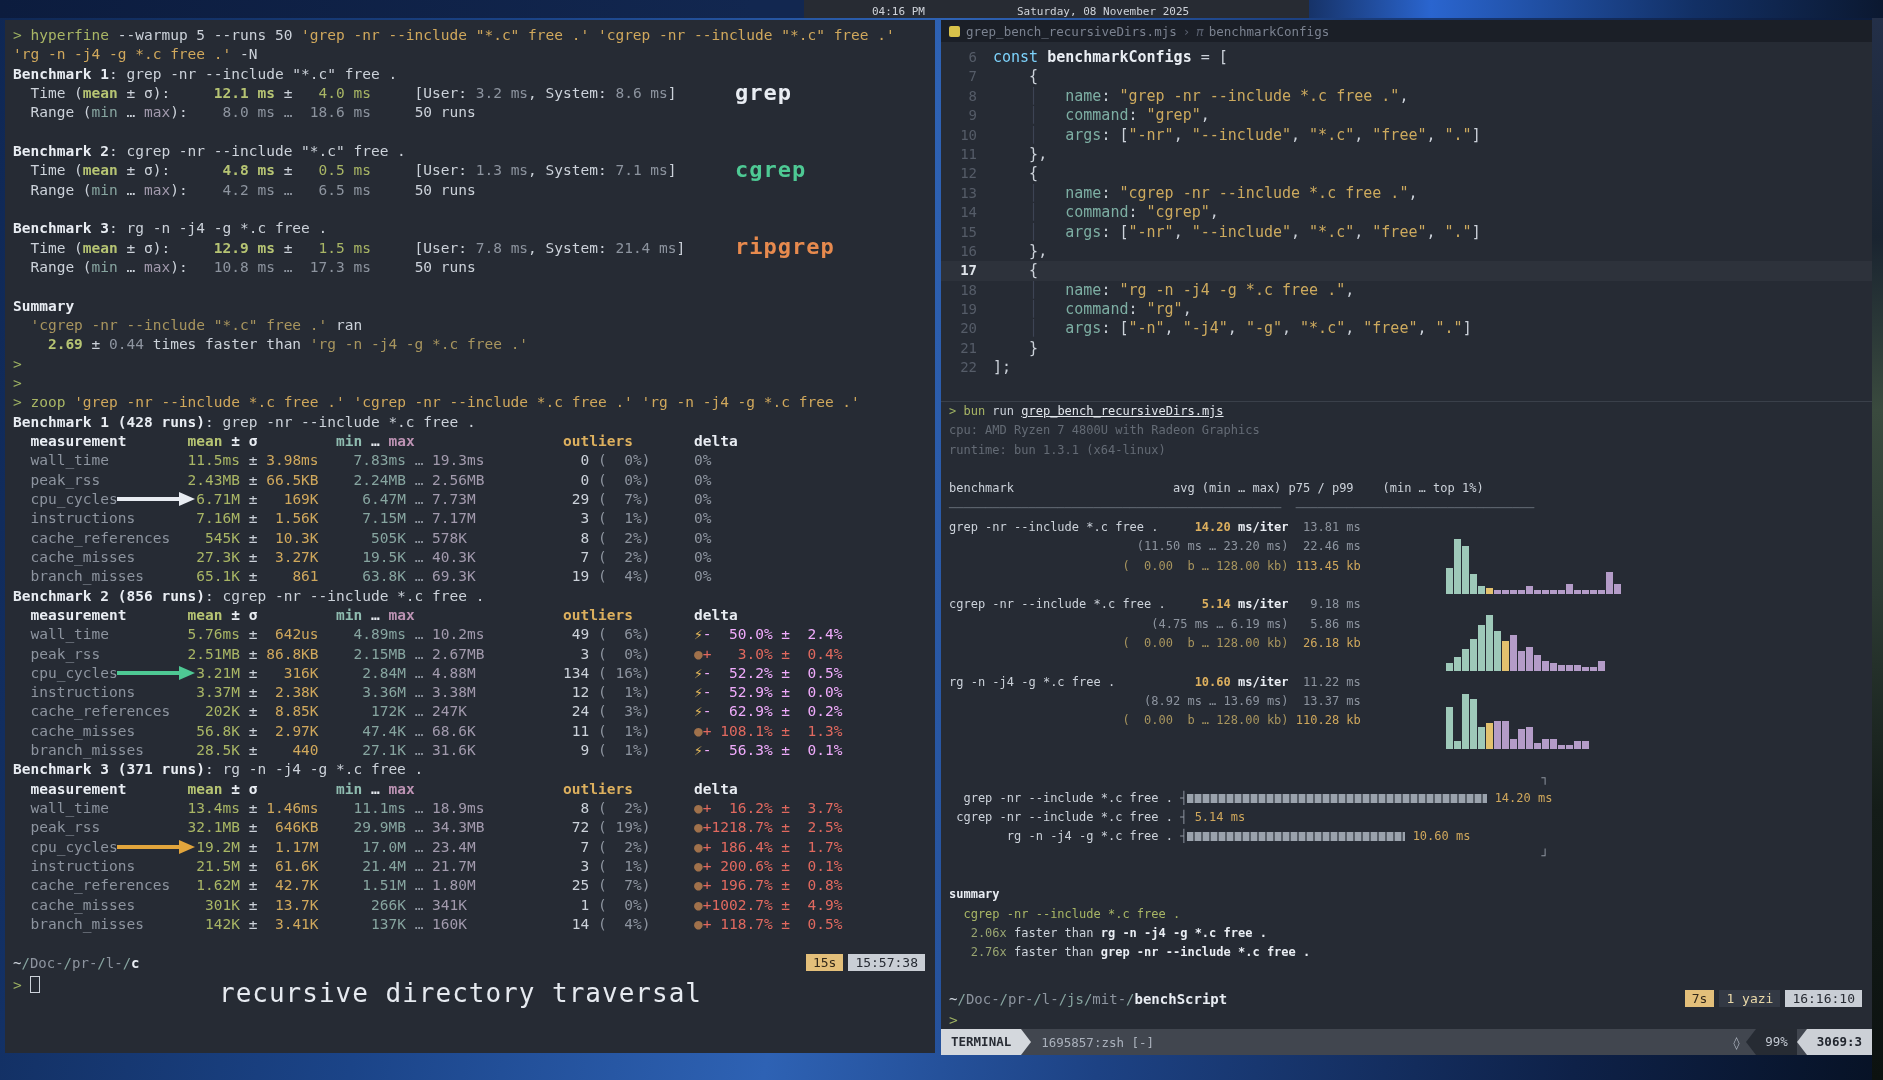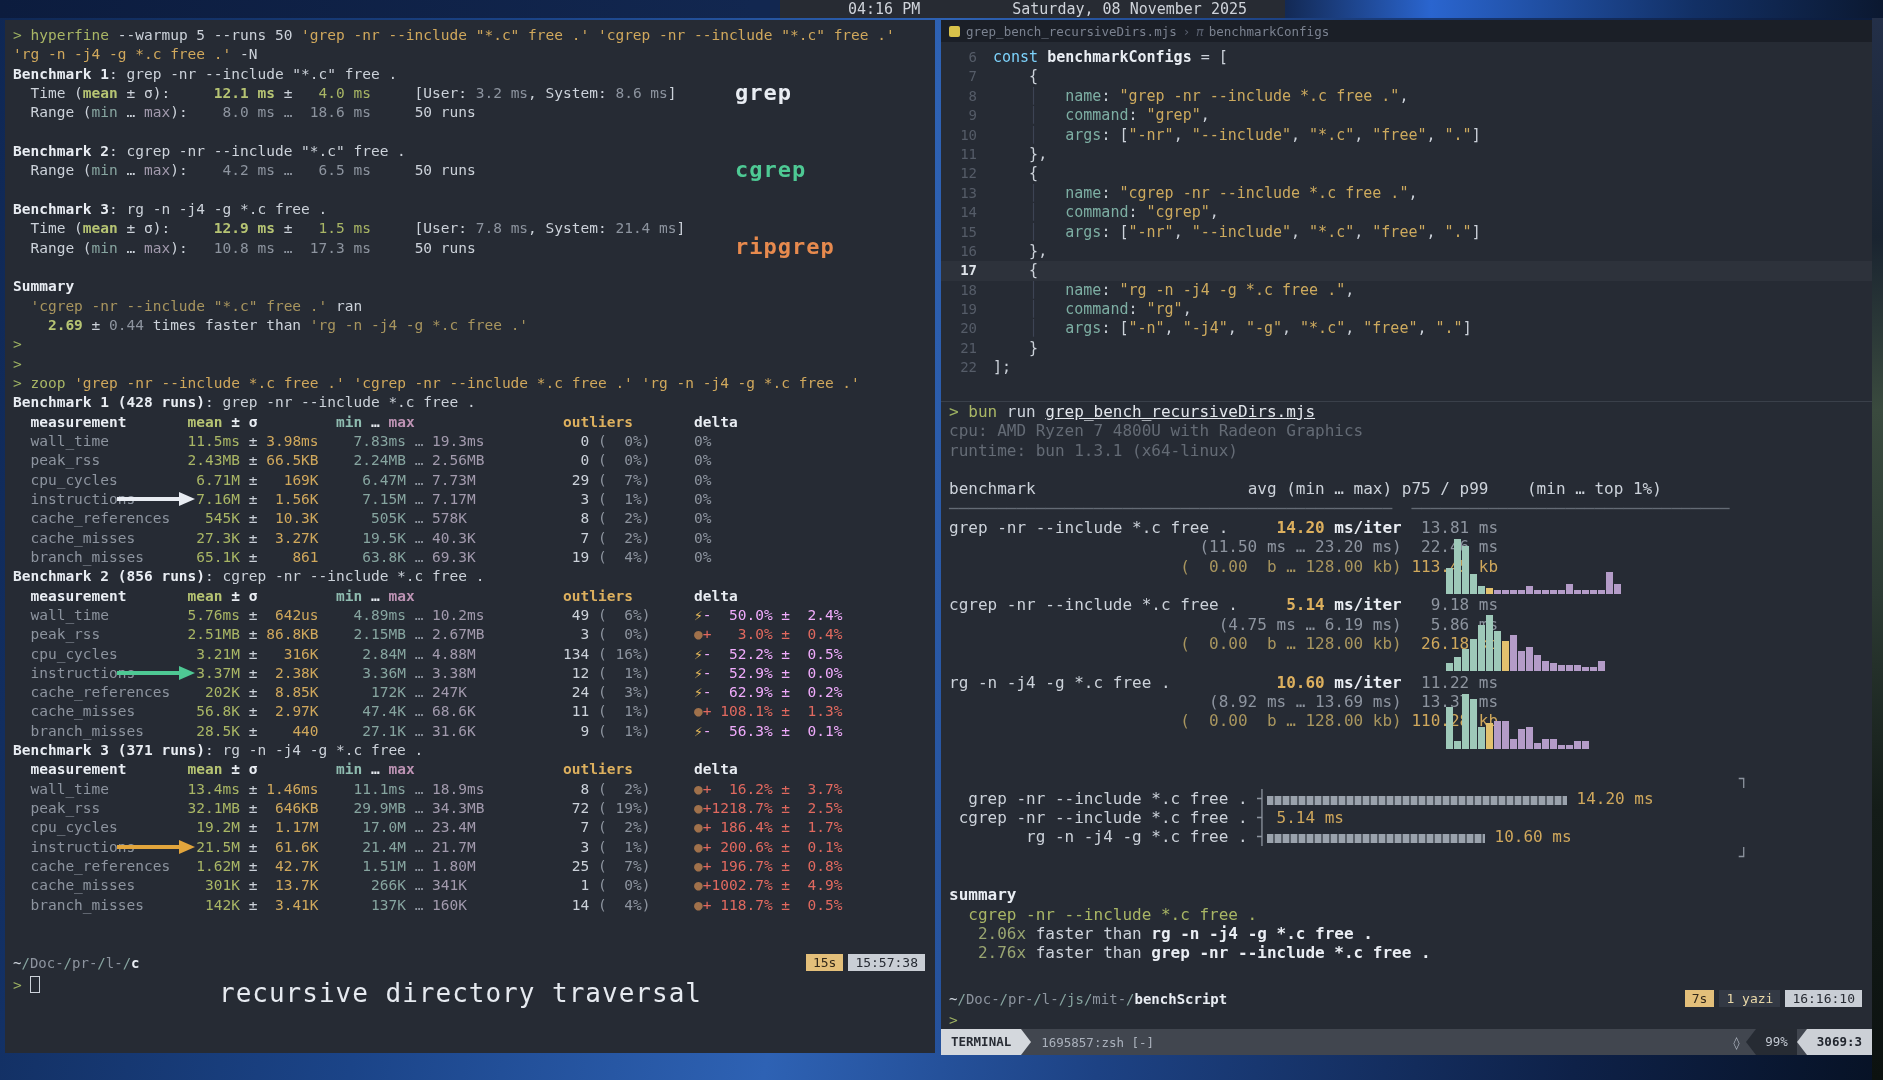--- a/index.html
+++ b/index.html
@@ -5,31 +5,31 @@
   html,body{margin:0;padding:0;background:#0a1526;}
   #screen{position:relative;width:1883px;height:1080px;overflow:hidden;
     font-family:"DejaVu Sans Mono","DejaVu Sans",monospace;
     background:linear-gradient(100deg,#0f2753 0%,#1b4488 26%,#2e62b4 46%,#1d4284 62%,#0e2148 85%,#071225 100%);}
   
   .wallstrip{position:absolute;right:0;top:0;width:11px;bottom:0;
     background:linear-gradient(180deg,#24304a 0%,#1a2430 22%,#3a4a3e 38%,#2c3a33 55%,#141c18 75%,#0c1210 100%);}
   
   #topbar{position:absolute;left:0;top:0;width:100%;height:18px;z-index:5;
     background:linear-gradient(90deg,#0c1c3e 0%,#122750 40%,#122750 68%,#2a65cf 76%,#123065 90%,#0b1830 100%);}
-  #clockbox{position:absolute;left:780px;top:0;width:505px;height:18px;background:#272b33;
-    display:flex;align-items:flex-start;color:#cfd3da;font-size:15px;}
+  #clockbox{position:absolute;left:804px;top:0;width:505px;height:18px;background:#272b33;
+    display:flex;align-items:flex-end;color:#cfd3da;font-size:11px;}
   #clockbox .time{margin-left:68px;}
   #clockbox .date{margin-left:92px;}
   
   .pane{position:absolute;background:#262b34;overflow:hidden;}
   #pane-left{left:5px;top:20px;width:930px;height:1033px;}
   #pane-right{left:941px;top:20px;width:931px;height:1035px;}
   
   .tl{white-space:pre;height:19.33px;line-height:19.33px;font-size:14.5px;color:#ccd2da;}
-  #rterm .tl{font-size:16px;}
+  #rterm .tl{font-size:12px;}
   .padc{display:inline-block;}
   .s-pr{color:#9cb061}.s-ol{color:#a9b665}.s-olb{color:#b6c473;font-weight:bold}
   .s-yl{color:#d0a85c}.s-ylb{color:#ddb05e;font-weight:bold}.s-yld{color:#a8955e}
   .s-wh{color:#e9edf3;font-weight:bold}.s-fg{color:#ccd2da}
   .s-dim{color:#8d949f}.s-dim2{color:#646b75}
   .s-te{color:#87a5a0}.s-teb{color:#8fbcb0;font-weight:bold}
   .s-pu{color:#a29aad}.s-pub{color:#bd93b4;font-weight:bold}
   .s-gn2{color:#f0abfc}.s-rd{color:#e1695f}.s-zap{color:#e0b558}.s-poo{color:#a0714b}
   .s-und{color:#e2e6ec;text-decoration:underline}
   .s-kw{color:#7dd3fc}.s-prop{color:#7daea3}.s-str{color:#cdaa5e}.s-gd{color:#3d4454}
@@ -95,20 +95,21 @@
 
   <div id="pane-left" class="pane">
     <div id="left-lines">
         <div class="tl"><span class="s-pr">&gt; </span><span class="s-ol">hyperfine</span><span class="s-fg"> --warmup 5 --runs 50 </span><span class="s-yl">'grep -nr --include "*.c" free .'</span><span class="s-fg"> </span><span class="s-yl">'cgrep -nr --include "*.c" free .'</span></div>
         <div class="tl"><span class="s-yl">'rg -n -j4 -g *.c free .'</span><span class="s-fg"> -N</span></div>
         <div class="tl"><span class="s-wh">Benchmark 1</span><span class="s-fg">: grep -nr --include "*.c" free .</span></div>
         <div class="tl"><span class="s-fg">  Time (</span><span class="s-olb">mean</span><span class="s-fg"> ± σ):     </span><span class="s-olb">12.1 ms</span><span class="s-fg"> ± </span><span class="s-ol">  4.0 ms</span><span class="s-fg">     [User: </span><span class="s-dim">3.2 ms</span><span class="s-fg">, System: </span><span class="s-dim">8.6 ms</span><span class="s-fg">]</span></div>
         <div class="tl"><span class="s-fg">  Range (</span><span class="s-te">min</span><span class="s-fg"> … </span><span class="s-pu">max</span><span class="s-fg">):   </span><span class="s-dim"> 8.0 ms …  18.6 ms</span><span class="s-fg">     50 runs</span></div>
         <div class="tl">&nbsp;</div>
         <div class="tl"><span class="s-wh">Benchmark 2</span><span class="s-fg">: cgrep -nr --include "*.c" free .</span></div>
+        <div class="tl"><span class="s-fg">  Time (</span><span class="s-olb">mean</span><span class="s-fg"> ± σ):     </span><span class="s-olb"> 4.8 ms</span><span class="s-fg"> ± </span><span class="s-ol">  0.5 ms</span><span class="s-fg">     [User: </span><span class="s-dim">1.3 ms</span><span class="s-fg">, System: </span><span class="s-dim">7.1 ms</span><span class="s-fg">]</span></div>
         <div class="tl"><span class="s-fg">  Range (</span><span class="s-te">min</span><span class="s-fg"> … </span><span class="s-pu">max</span><span class="s-fg">):   </span><span class="s-dim"> 4.2 ms …   6.5 ms</span><span class="s-fg">     50 runs</span></div>
         <div class="tl">&nbsp;</div>
         <div class="tl"><span class="s-wh">Benchmark 3</span><span class="s-fg">: rg -n -j4 -g *.c free .</span></div>
         <div class="tl"><span class="s-fg">  Time (</span><span class="s-olb">mean</span><span class="s-fg"> ± σ):     </span><span class="s-olb">12.9 ms</span><span class="s-fg"> ± </span><span class="s-ol">  1.5 ms</span><span class="s-fg">     [User: </span><span class="s-dim">7.8 ms</span><span class="s-fg">, System: </span><span class="s-dim">21.4 ms</span><span class="s-fg">]</span></div>
         <div class="tl"><span class="s-fg">  Range (</span><span class="s-te">min</span><span class="s-fg"> … </span><span class="s-pu">max</span><span class="s-fg">):   </span><span class="s-dim">10.8 ms …  17.3 ms</span><span class="s-fg">     50 runs</span></div>
         <div class="tl">&nbsp;</div>
         <div class="tl"><span class="s-wh">Summary</span></div>
         <div class="tl"><span class="s-fg">  </span><span class="s-yld">'cgrep -nr --include "*.c" free .'</span><span class="s-fg"> ran</span></div>
         <div class="tl"><span class="s-fg">    </span><span class="s-olb">2.69</span><span class="s-fg"> ± </span><span class="s-dim">0.44</span><span class="s-fg"> times faster than </span><span class="s-yld">'rg -n -j4 -g *.c free .'</span></div>
         <div class="tl"><span class="s-pr">&gt;</span></div>

